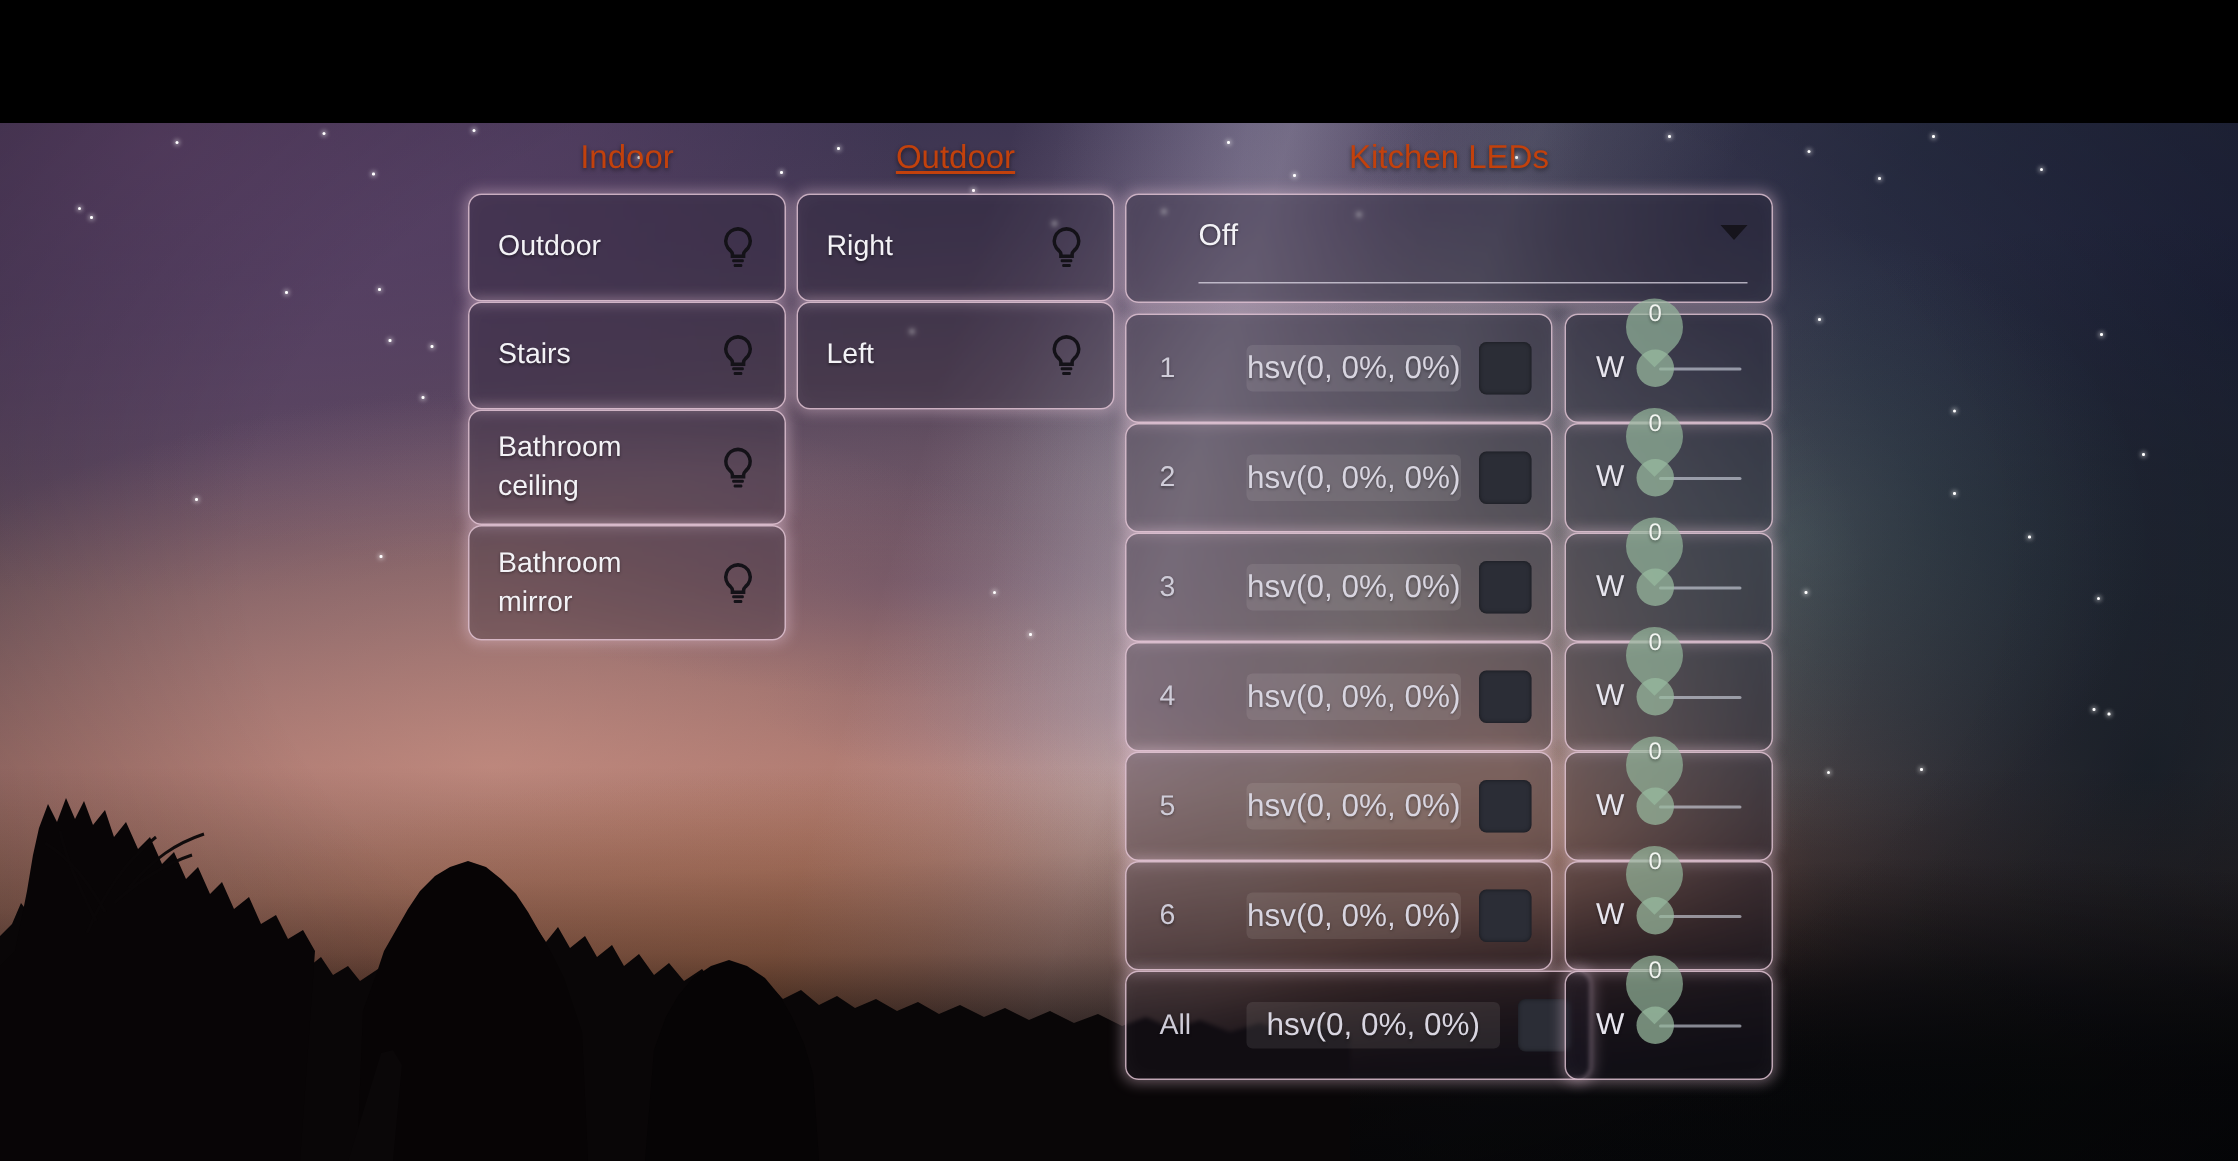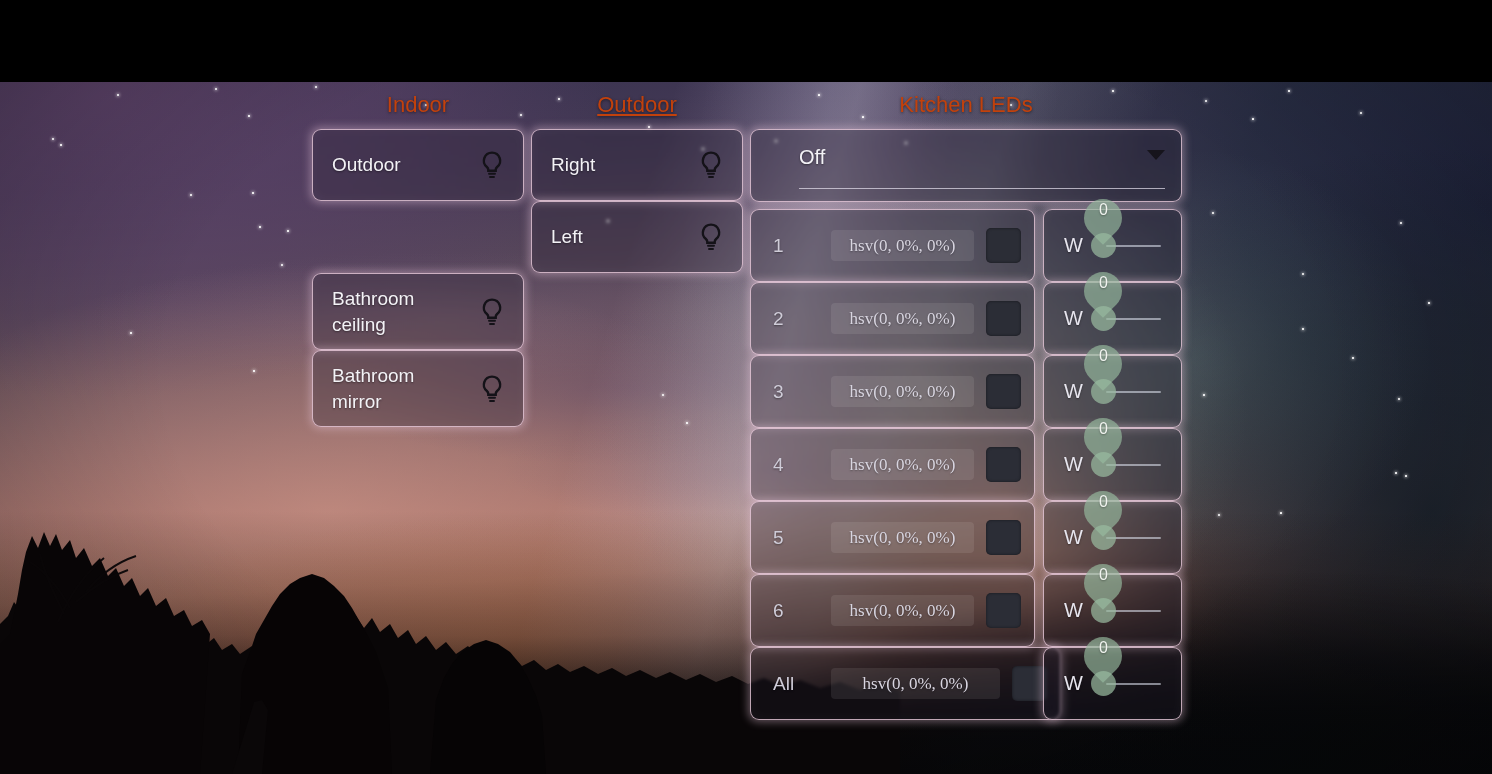--- a/index.html
+++ b/index.html
@@ -272,23 +272,22 @@
     height: 31px;
     border-radius: 4px;
     background: rgba(255,255,255,0.085);
     display: flex;
     align-items: center;
     justify-content: center;
     cursor: text;
   }
   .hsv-text {
     color: #d8d5e0;
-    font-size: 17px;
+    font-size: 21px;
     text-shadow: 0 1px 2px rgba(0,0,0,0.35);
-    font-family: Liberation Serif, serif;
   }
   .swatch {
     width: 35px; height: 35px;
     margin-left: 12px;
     border-radius: 5px;
     background: #2b2d36;
     box-shadow: inset 0 0 3px rgba(0,0,0,0.5);
     cursor: pointer;
   }
 
@@ -462,20 +461,28 @@
 
     <div class="card light-card" style="left:312px;top:47px;width:212px;height:72px;">
       <span class="light-name">Outdoor</span>
       <svg class="bulb-icon" viewBox="0 0 26 30">
         <path d="M13 2.6a8.1 8.1 0 0 0-5.1 14.4c.9.8 1.4 1.7 1.4 2.7v1.1h7.4v-1.1c0-1 .5-1.9 1.4-2.7A8.1 8.1 0 0 0 13 2.6z" fill="none" stroke="#141218" stroke-width="2.4"></path>
         <rect x="9.1" y="22.8" width="7.8" height="2" rx="0.8" fill="#141218"></rect>
         <rect x="10.1" y="26" width="5.8" height="2" rx="0.8" fill="#141218"></rect>
       </svg>
     </div>
 
+    <div class="card light-card" style="left:312px;top:119px;width:212px;height:72px;">
+      <span class="light-name">Stairs</span>
+      <svg class="bulb-icon" viewBox="0 0 26 30">
+        <path d="M13 2.6a8.1 8.1 0 0 0-5.1 14.4c.9.8 1.4 1.7 1.4 2.7v1.1h7.4v-1.1c0-1 .5-1.9 1.4-2.7A8.1 8.1 0 0 0 13 2.6z" fill="none" stroke="#141218" stroke-width="2.4"></path>
+        <rect x="9.1" y="22.8" width="7.8" height="2" rx="0.8" fill="#141218"></rect>
+        <rect x="10.1" y="26" width="5.8" height="2" rx="0.8" fill="#141218"></rect>
+      </svg>
+    </div>
 
     <div class="card light-card" style="left:312px;top:191px;width:212px;height:77px;">
       <span class="light-name">Bathroom
 ceiling</span>
       <svg class="bulb-icon" viewBox="0 0 26 30">
         <path d="M13 2.6a8.1 8.1 0 0 0-5.1 14.4c.9.8 1.4 1.7 1.4 2.7v1.1h7.4v-1.1c0-1 .5-1.9 1.4-2.7A8.1 8.1 0 0 0 13 2.6z" fill="none" stroke="#141218" stroke-width="2.4"></path>
         <rect x="9.1" y="22.8" width="7.8" height="2" rx="0.8" fill="#141218"></rect>
         <rect x="10.1" y="26" width="5.8" height="2" rx="0.8" fill="#141218"></rect>
       </svg>
     </div>

